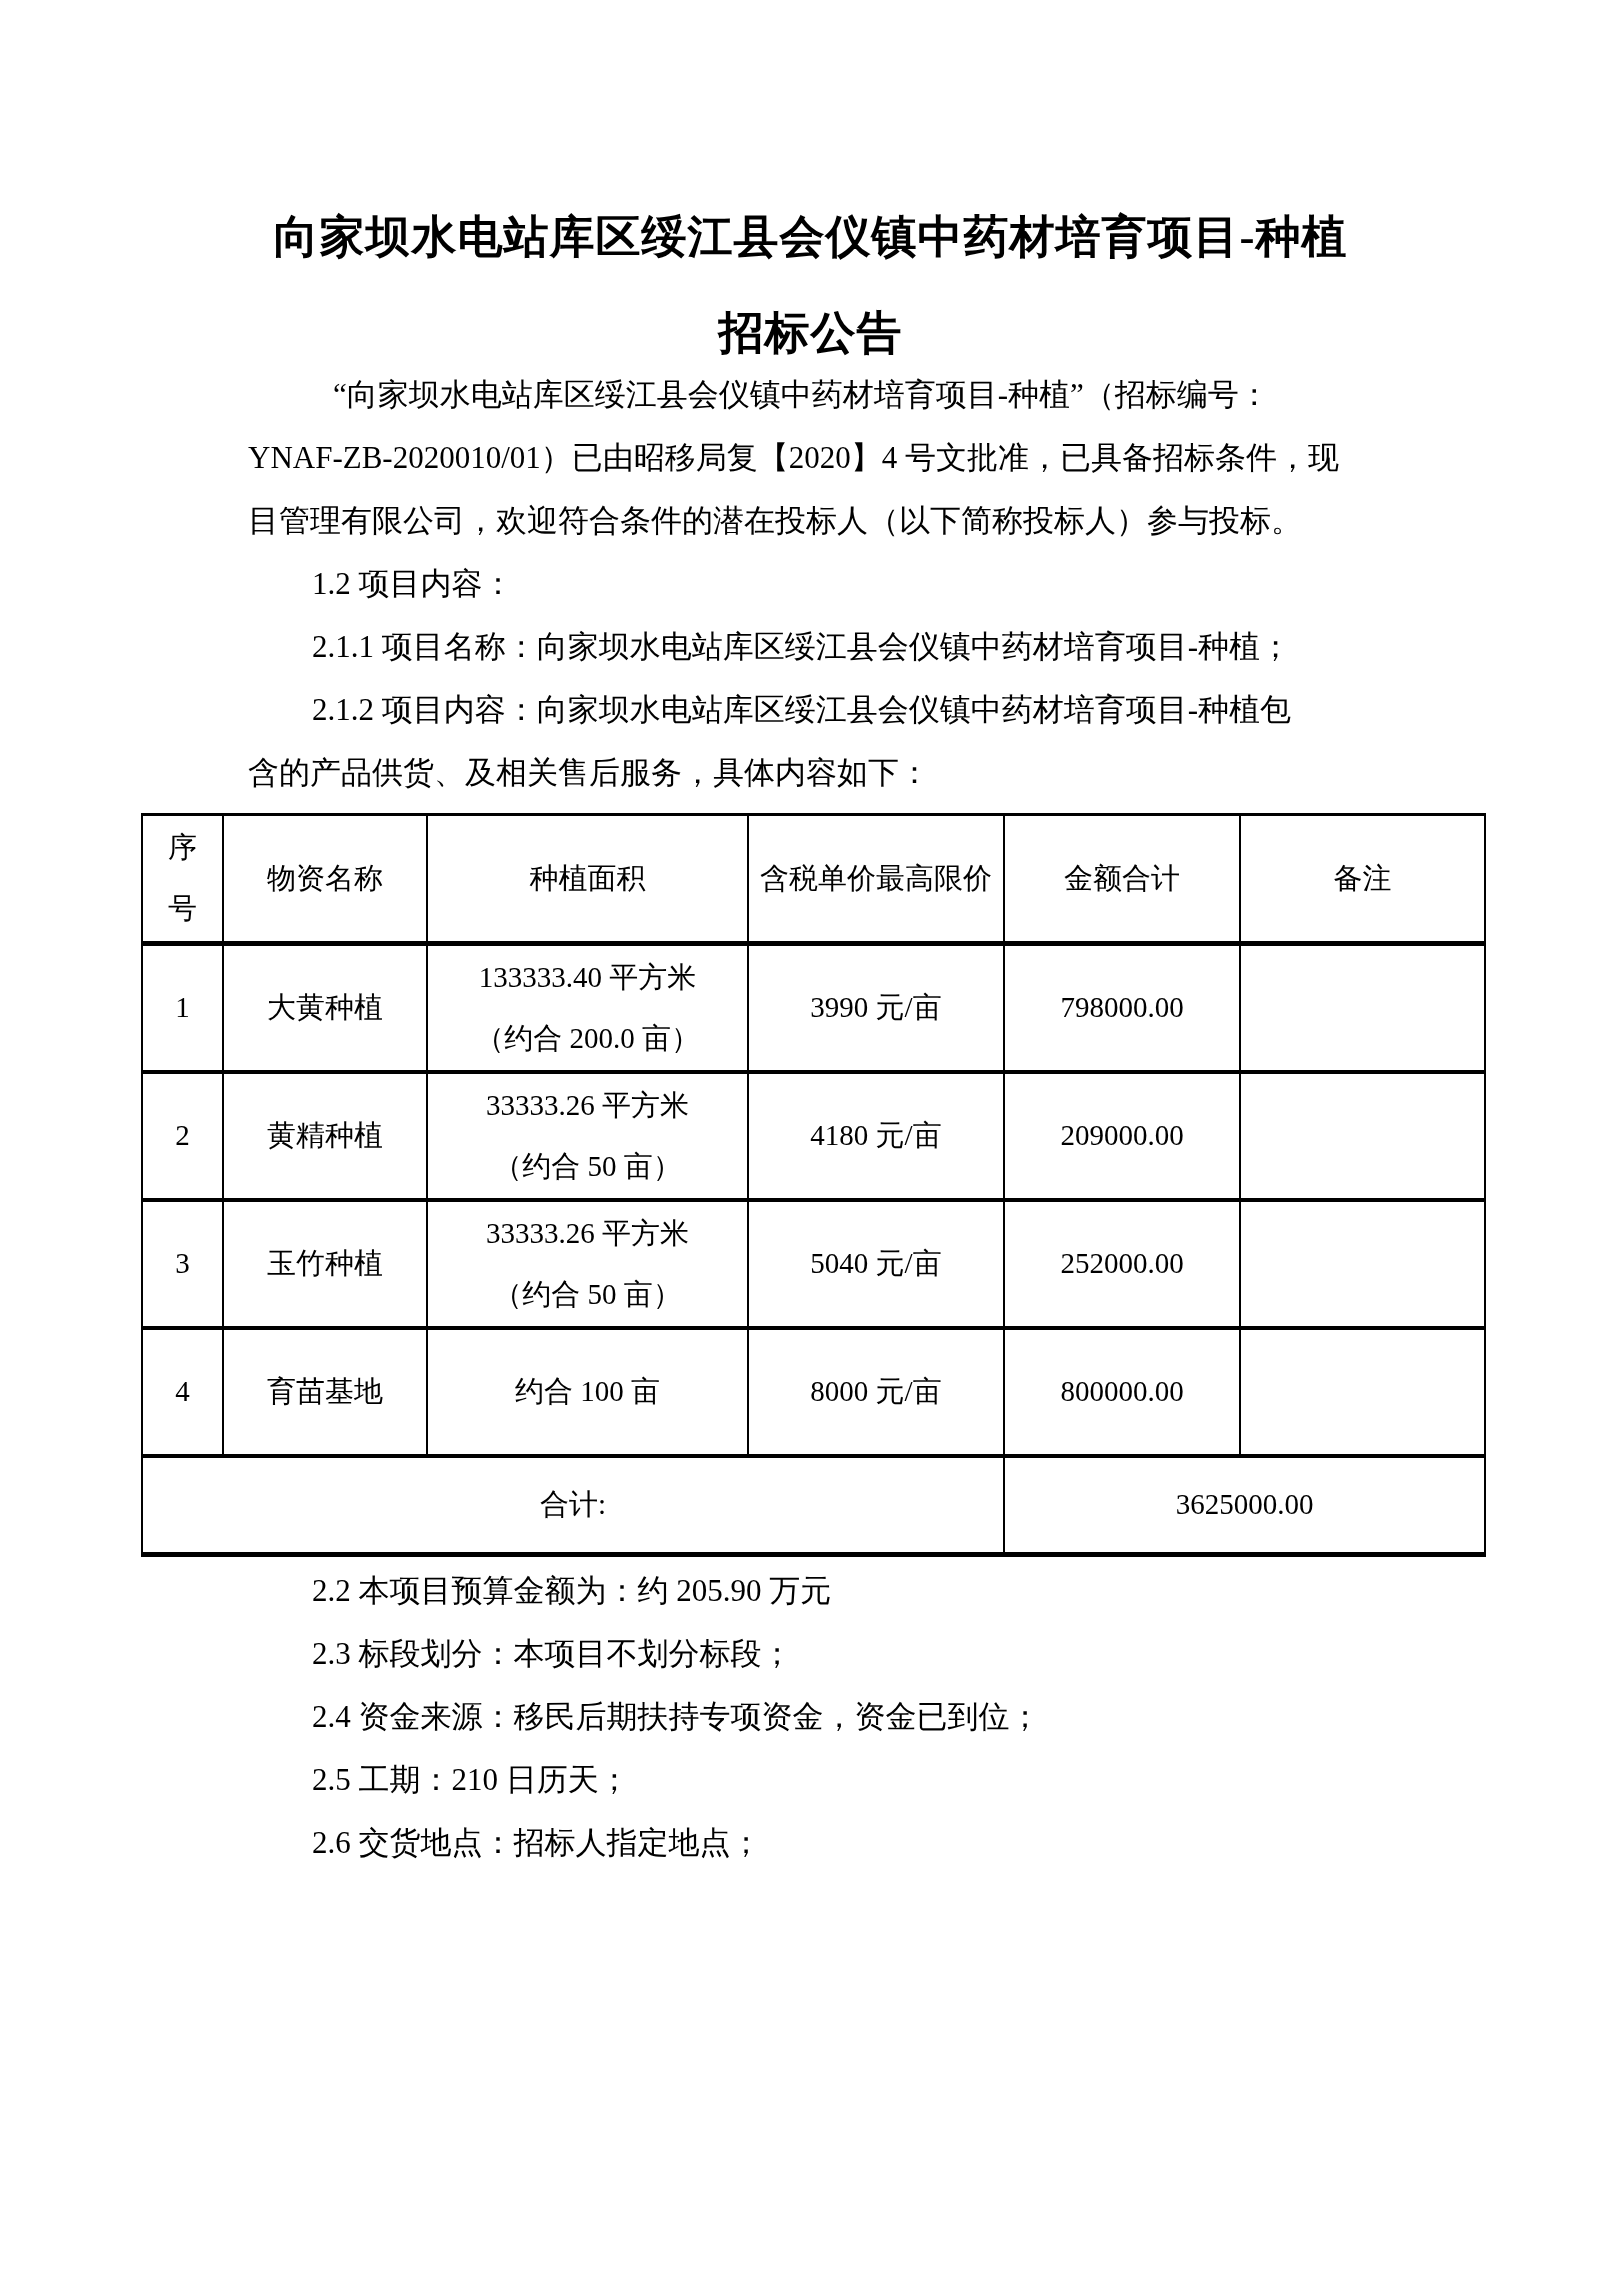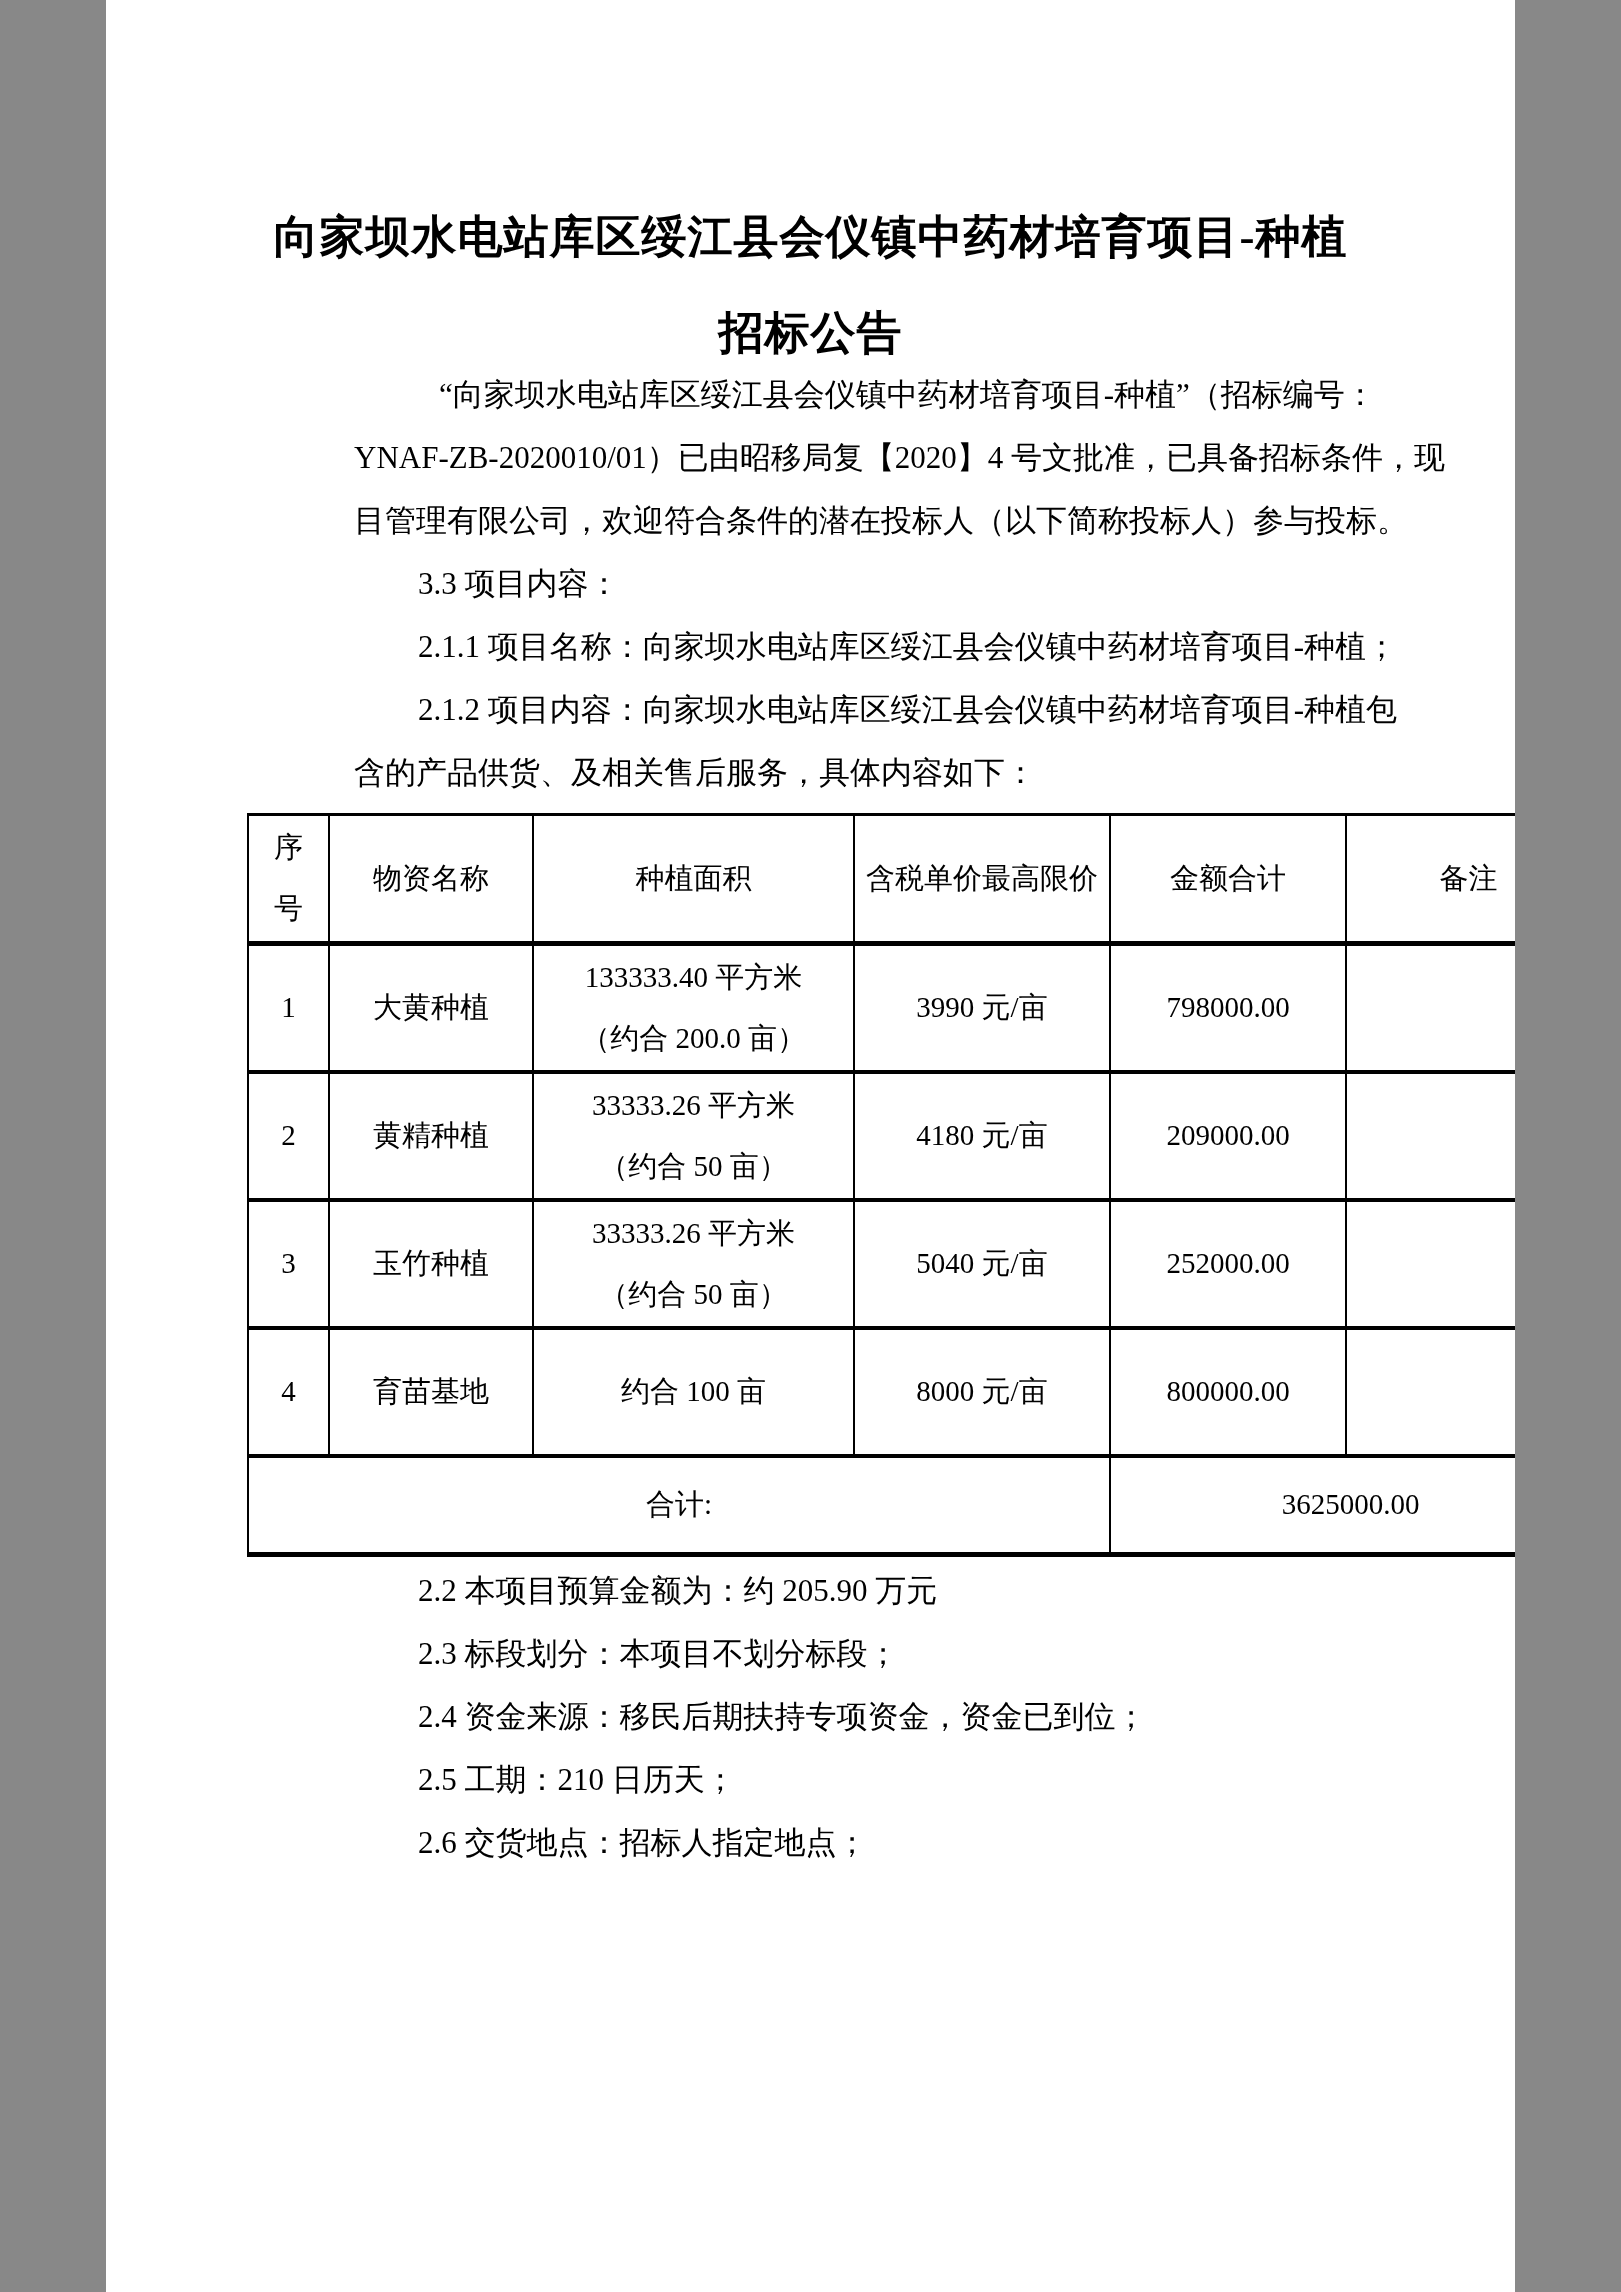--- a/index.html
+++ b/index.html
@@ -1,18 +1,18 @@
 <!DOCTYPE html>
 <html><head>
 <meta charset="utf-8">
 <style>
   html, body { margin: 0; padding: 0; background: #888; }
   .page {
     position: relative;
-    width: 1409px;
+    width: 1621px;
     height: 2293px;
     margin: 0 auto;
     background: #ffffff;
     color: #000000;
     font-family: "Liberation Serif", "DejaVu Serif", serif;
     box-sizing: border-box;
     padding-top: 208px;
     overflow: hidden;
   }
   .doc-title {
@@ -78,21 +78,21 @@
 
 <div class="page">
 
   <div class="doc-title">向家坝水电站库区绥江县会仪镇中药材培育项目-种植</div>
   <div class="doc-title second">招标公告</div>
 
   <div class="line indent2">“向家坝水电站库区绥江县会仪镇中药材培育项目-种植”（招标编号：</div>
   <div class="line">YNAF-ZB-2020010/01）已由昭移局复【2020】4 号文批准，已具备招标条件，现</div>
   <div class="line">目管理有限公司，欢迎符合条件的潜在投标人（以下简称投标人）参与投标。</div>
 
-  <div class="line indent1">3.3 项目内容：</div>
+  <div class="line indent1">1.2 项目内容：</div>
   <div class="line indent1">2.1.1 项目名称：向家坝水电站库区绥江县会仪镇中药材培育项目-种植；</div>
   <div class="line indent1">2.1.2 项目内容：向家坝水电站库区绥江县会仪镇中药材培育项目-种植包</div>
   <div class="line">含的产品供货、及相关售后服务，具体内容如下：</div>
 
   <table class="spec">
     <colgroup>
       <col style="width:81px">
       <col style="width:204px">
       <col style="width:321px">
       <col style="width:256px">

